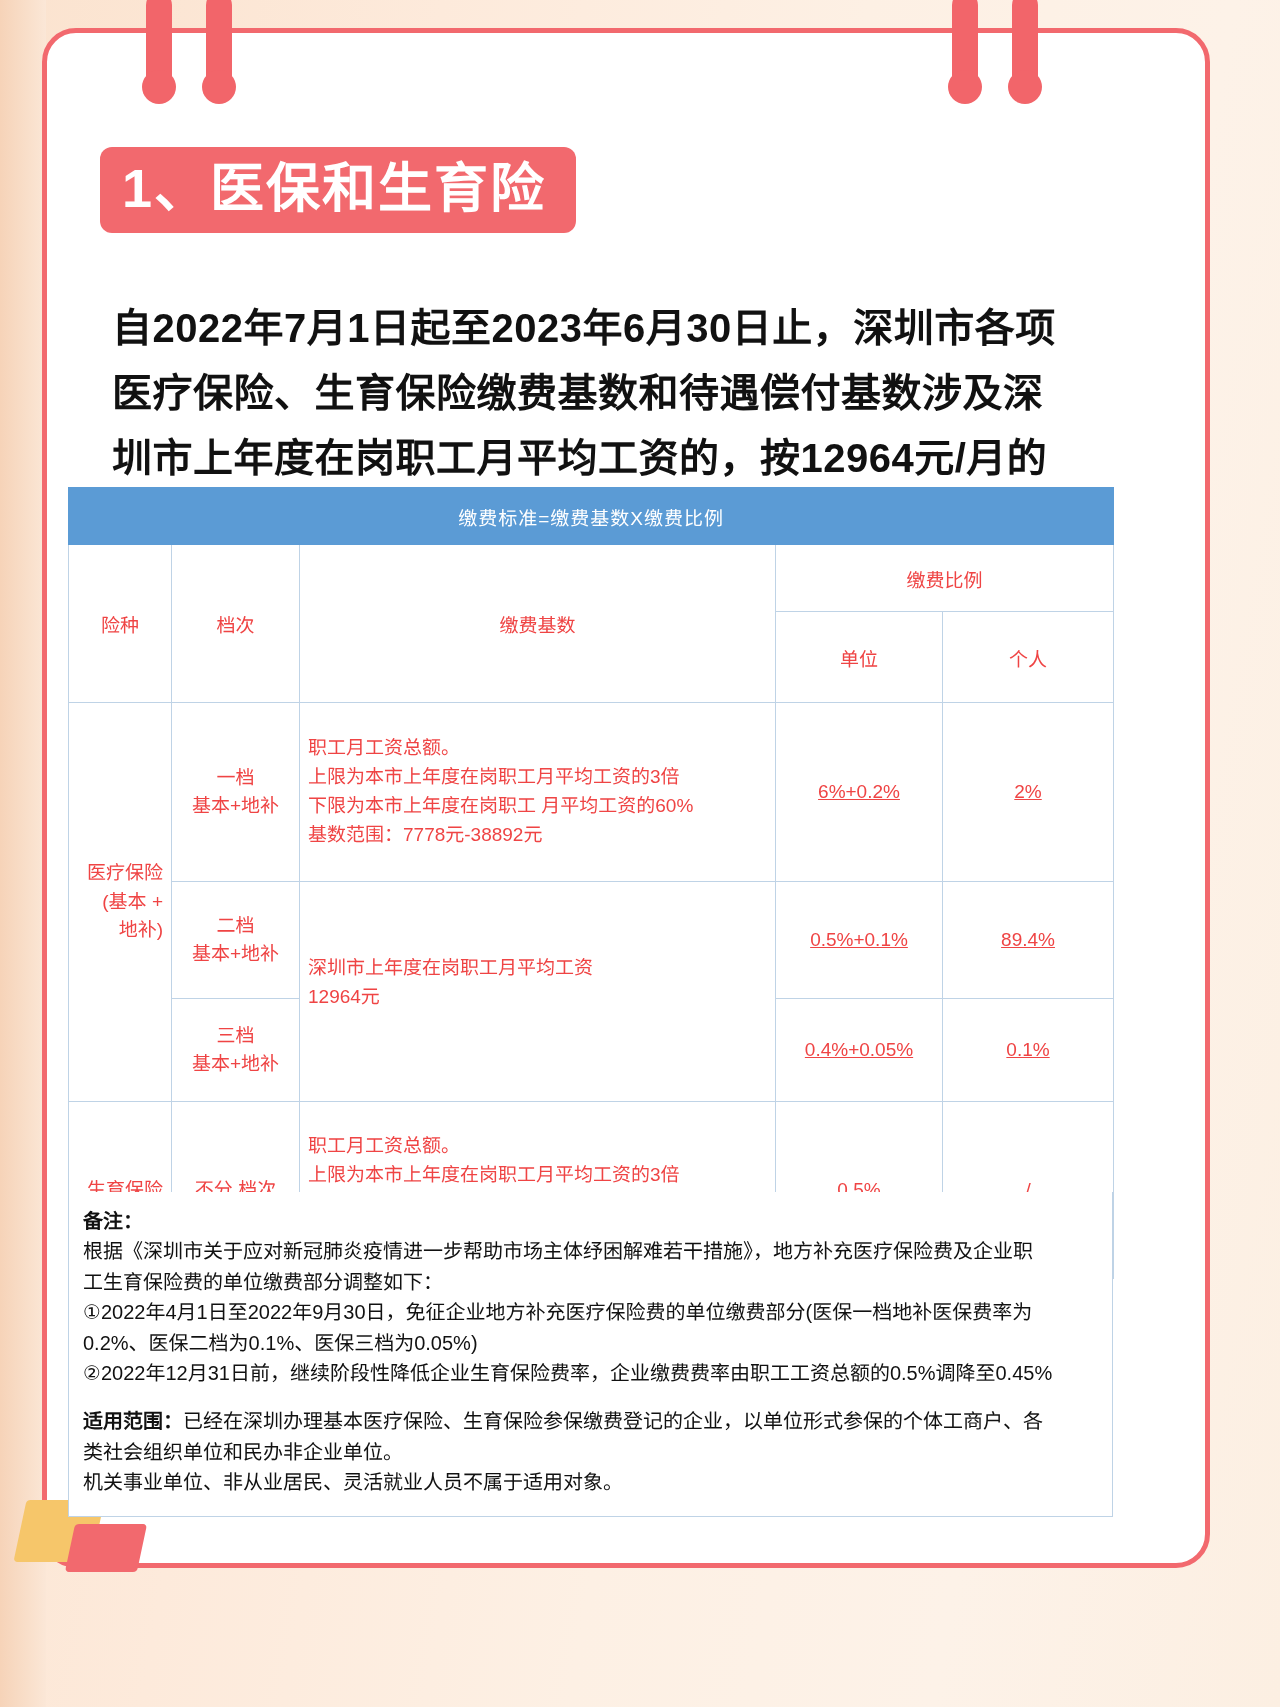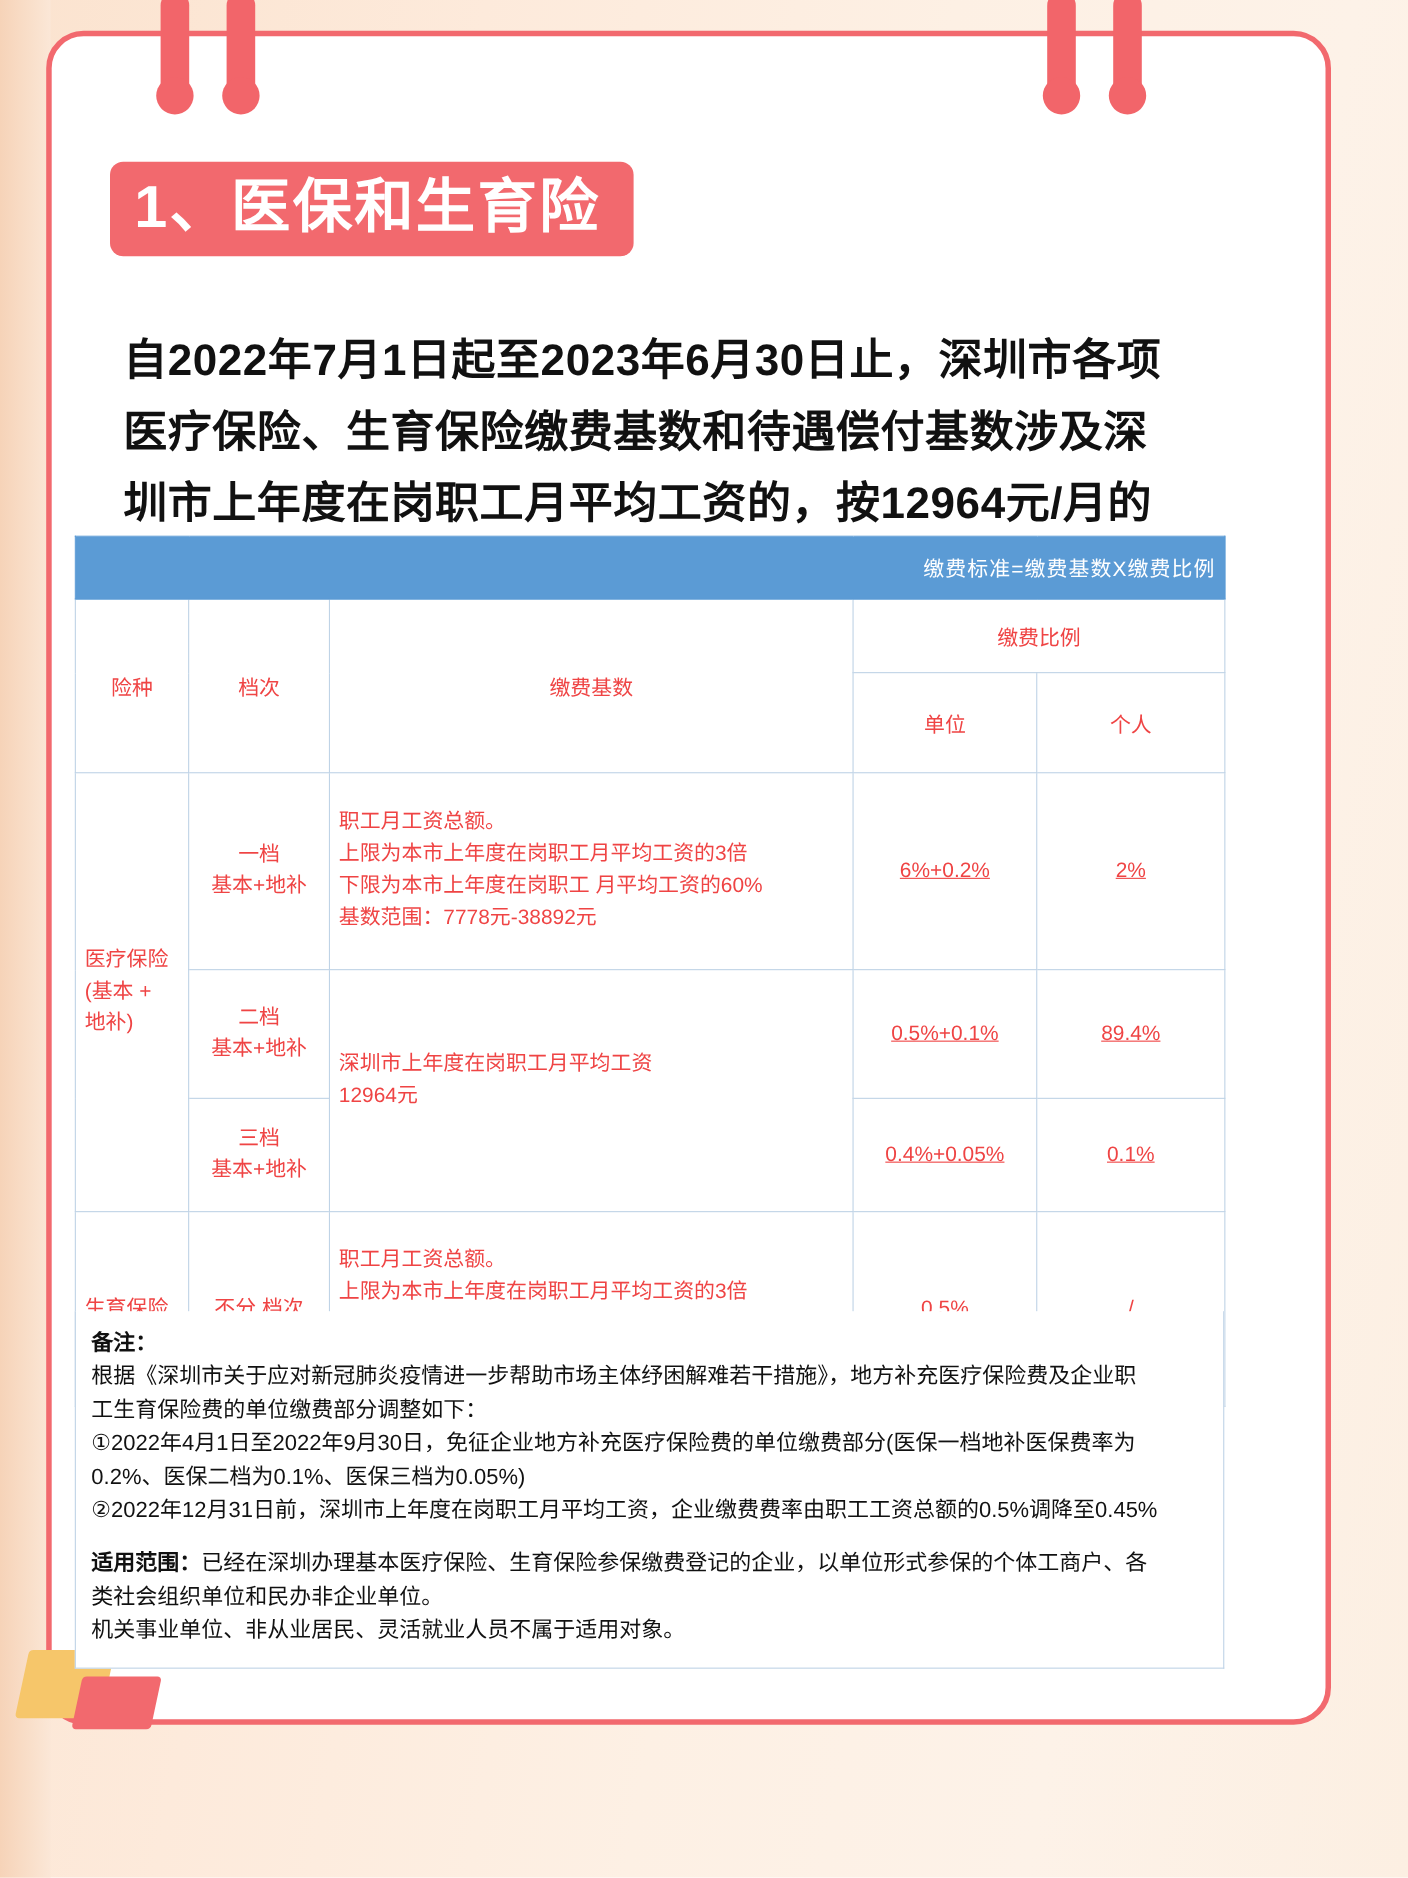--- a/index.html
+++ b/index.html
@@ -144,21 +144,21 @@
     border: 1px solid #bfd3e6;
     padding: 4px 8px;
     vertical-align: middle;
     color: #ef4444;
     font-size: 19px;
     font-weight: normal;
   }
   .banner {
     background: #5b9bd5;
     color: #ffffff !important;
-    text-align: right;
+    text-align: center;
     font-size: 20px;
     font-weight: bold;
     height: 48px;
     letter-spacing: 1px;
     border: 1px solid #5b9bd5 !important;
   }
   .hdr {
     text-align: center;
     font-weight: bold;
     font-size: 21px;
@@ -170,21 +170,21 @@
     vertical-align: top;
     padding-top: 18px;
   }
   .basis-cell.mid { vertical-align: top; padding-top: 72px; }
   .tier {
     text-align: center;
     font-size: 20px;
     line-height: 1.5;
   }
   .riskname {
-    text-align: left;
+    text-align: right;
     font-weight: bold;
     font-size: 21px;
     line-height: 1.5;
   }
   .rate { text-align: center; font-size: 20px; text-decoration: underline; }
 
   
   .notes {
     position: absolute;
     left: 68px;
@@ -314,18 +314,18 @@
     </tbody>
   </table>
 </div>
 
 <div class="notes">
   <div class="blk"><b>备注：</b></div>
   <div class="blk">根据《深圳市关于应对新冠肺炎疫情进一步帮助市场主体纾困解难若干措施》，地方补充医疗保险费及企业职</div>
   <div class="blk">工生育保险费的单位缴费部分调整如下：</div>
   <div class="blk">①2022年4月1日至2022年9月30日，免征企业地方补充医疗保险费的单位缴费部分(医保一档地补医保费率为</div>
   <div class="blk">0.2%、医保二档为0.1%、医保三档为0.05%)</div>
-  <div class="blk">②2022年12月31日前，深圳市上年度在岗职工月平均工资，企业缴费费率由职工工资总额的0.5%调降至0.45%</div>
+  <div class="blk">②2022年12月31日前，继续阶段性降低企业生育保险费率，企业缴费费率由职工工资总额的0.5%调降至0.45%</div>
   <div class="gap"></div>
   <div class="blk"><b>适用范围：</b><span>已经在深圳办理基本医疗保险、生育保险参保缴费登记的企业，以单位形式参保的个体工商户、各</span></div>
   <div class="blk">类社会组织单位和民办非企业单位。</div>
   <div class="blk">机关事业单位、非从业居民、灵活就业人员不属于适用对象。</div>
 </div>
 
 </body></html>

